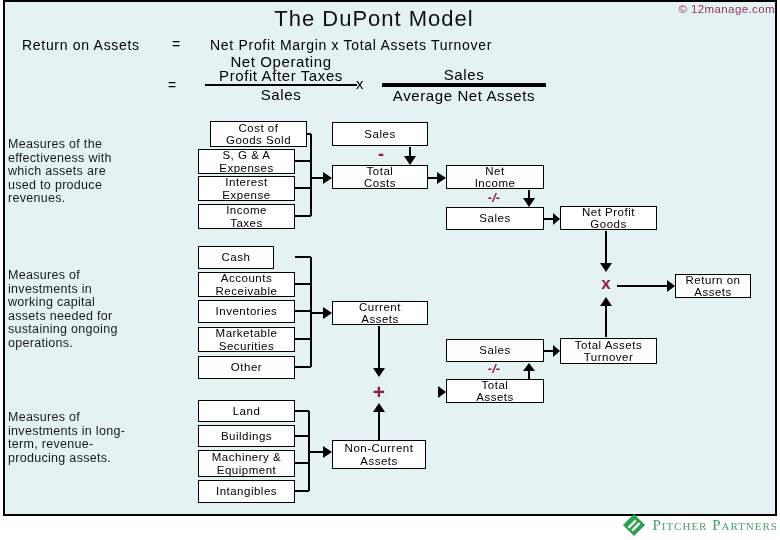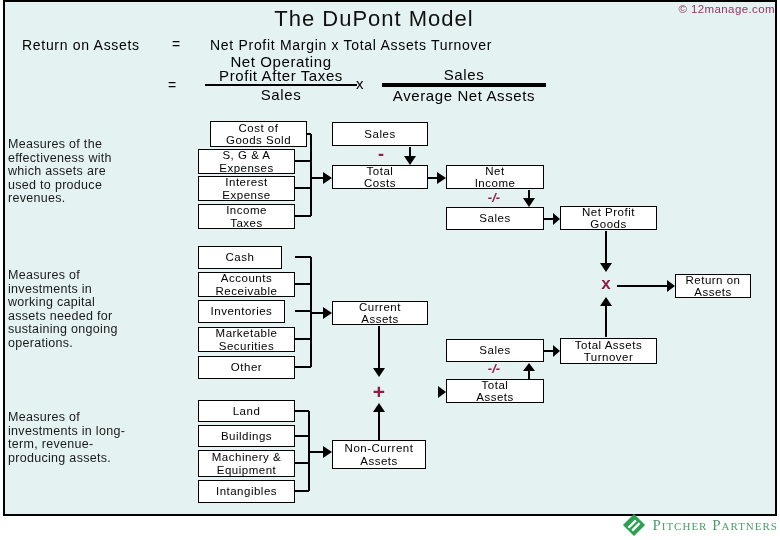--- a/index.html
+++ b/index.html
@@ -136,24 +136,24 @@
   <div class="box" style="left:332px; top:165px; width:96px; height:24px;">Total
 Costs</div>
   <div class="box" style="left:446px; top:165px; width:98px; height:24px;">Net
 Income</div>
   <div class="box" style="left:446px; top:207px; width:98px; height:23px;">Sales</div>
   <div class="box" style="left:560px; top:206px; width:97px; height:24px;">Net Profit
 Goods</div>
   <div class="box" style="left:675px; top:274px; width:76px; height:24px;">Return on
 Assets</div>
 
-  <div class="box" style="left:198px; top:246px; width:84px; height:23px;">Cash</div>
+  <div class="box" style="left:198px; top:246px; width:76px; height:23px;">Cash</div>
   <div class="box" style="left:198px; top:272px; width:97px; height:25px;">Accounts
 Receivable</div>
-  <div class="box" style="left:198px; top:300px; width:87px; height:23px;">Inventories</div>
+  <div class="box" style="left:198px; top:300px; width:97px; height:23px;">Inventories</div>
   <div class="box" style="left:198px; top:327px; width:97px; height:25px;">Marketable
 Securities</div>
   <div class="box" style="left:198px; top:356px; width:97px; height:23px;">Other</div>
   <div class="box" style="left:332px; top:301px; width:96px; height:24px;">Current
 Assets</div>
   <div class="box" style="left:446px; top:339px; width:98px; height:23px;">Sales</div>
   <div class="box" style="left:446px; top:379px; width:98px; height:24px;">Total
 Assets</div>
   <div class="box" style="left:560px; top:338px; width:97px; height:26px;">Total Assets
 Turnover</div>

